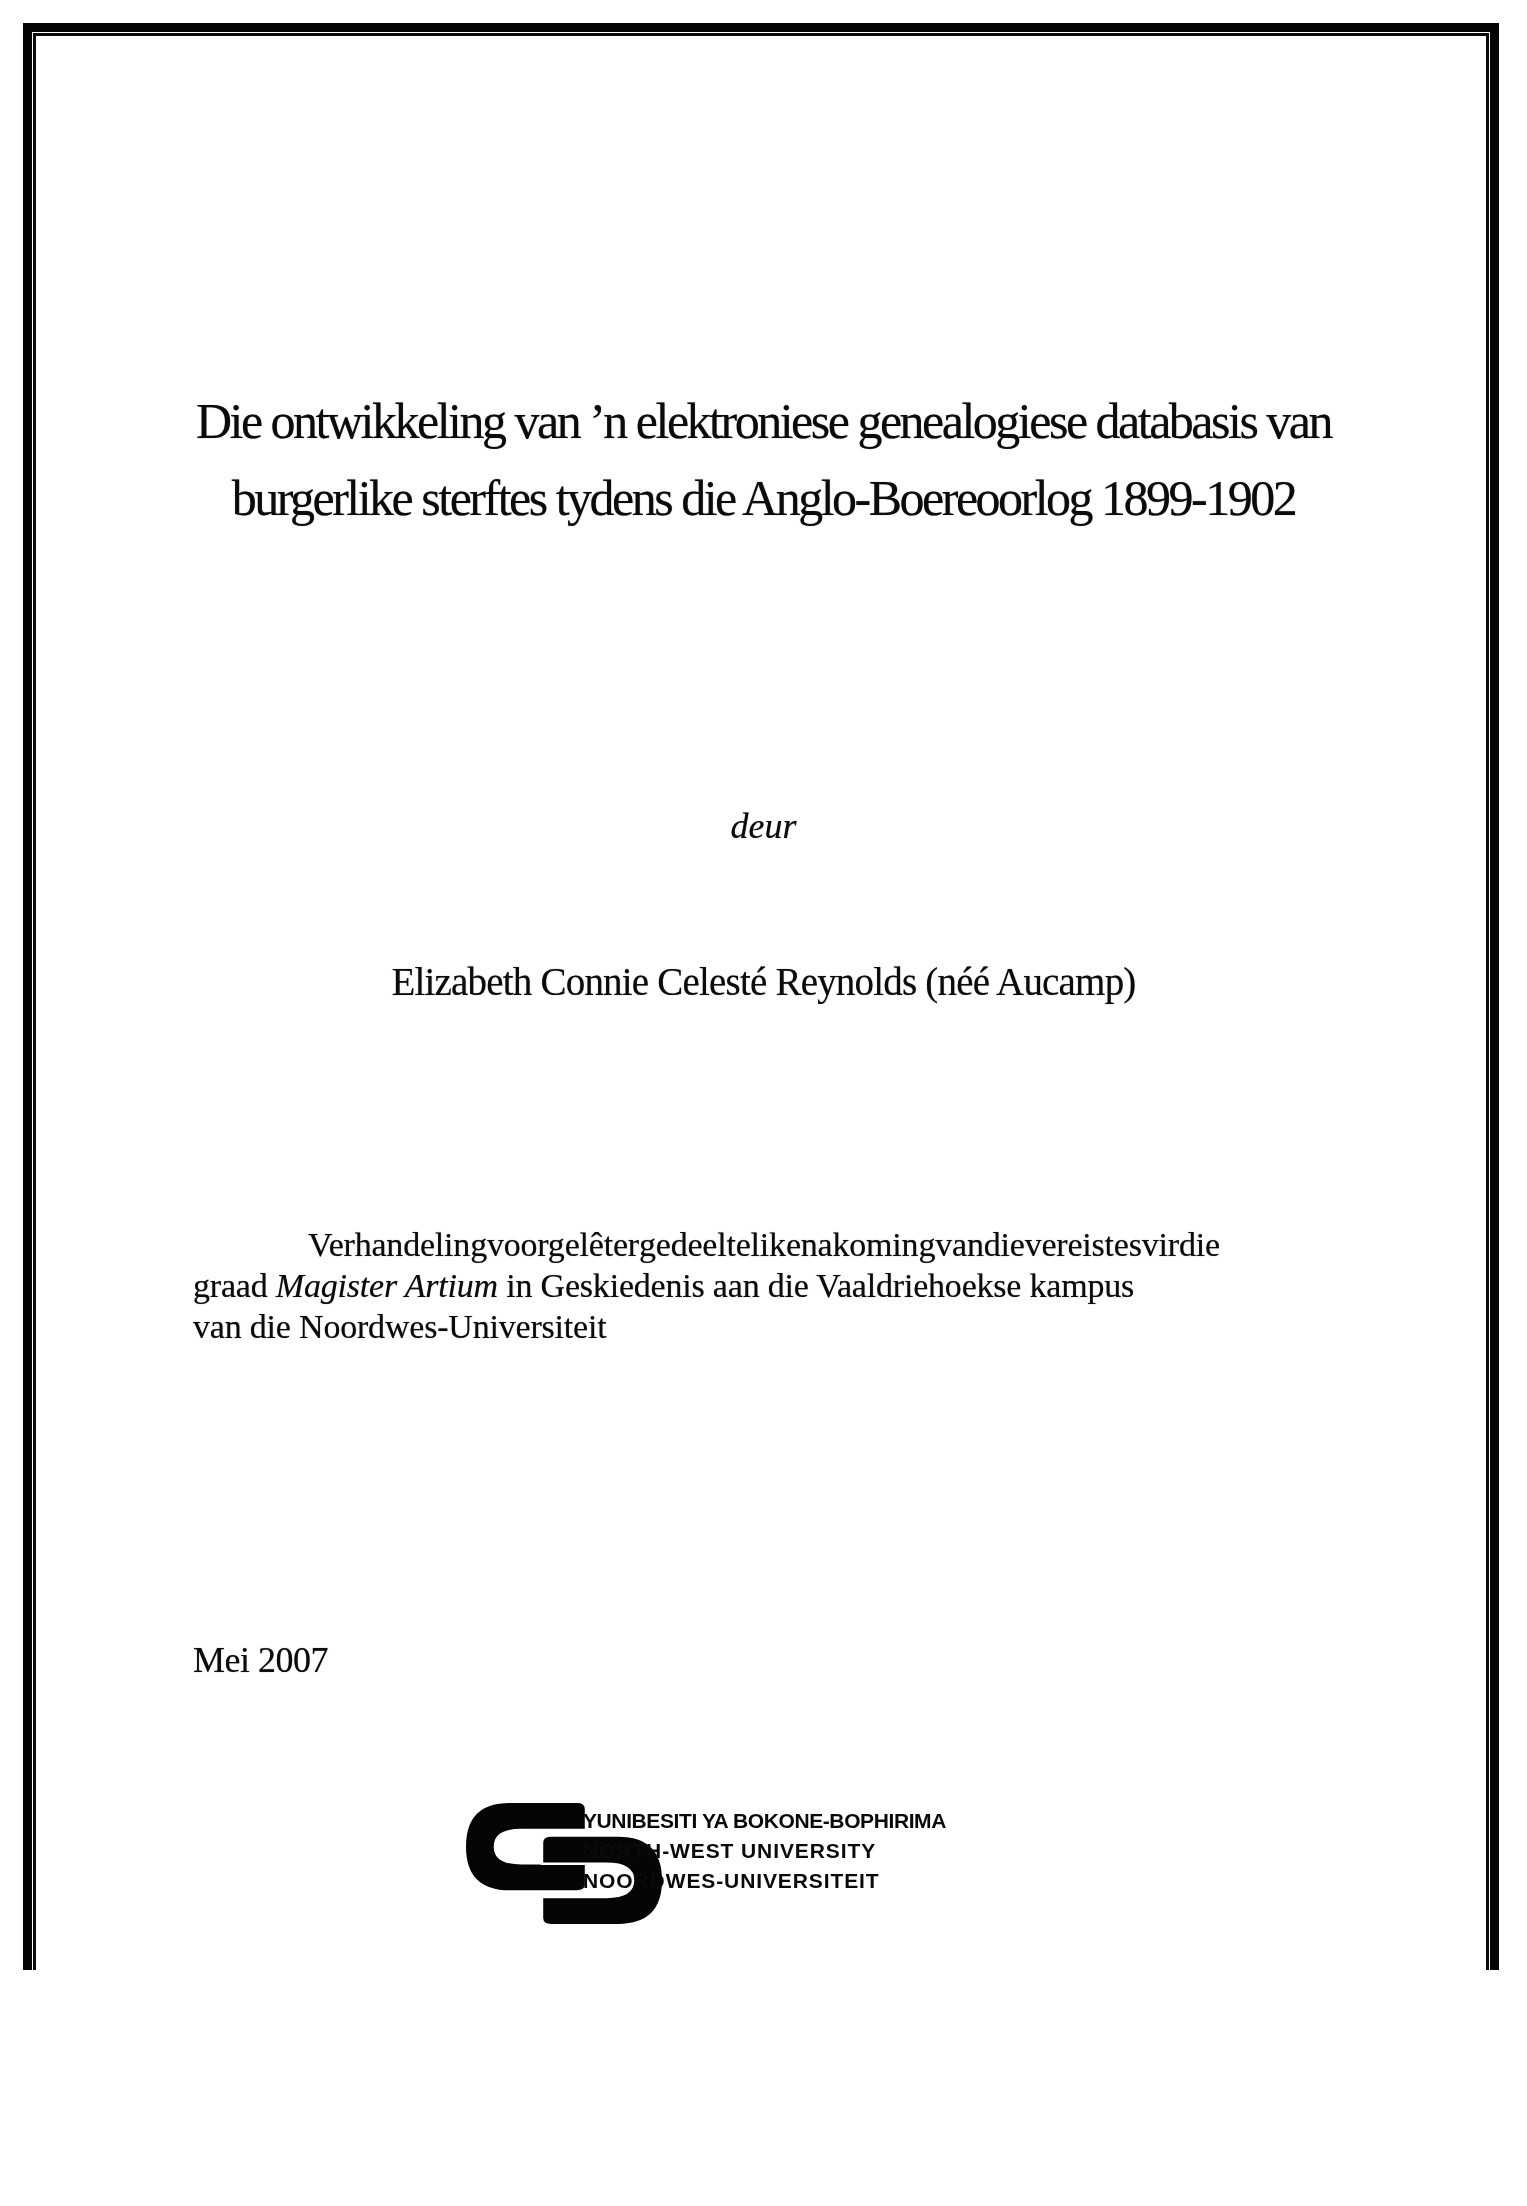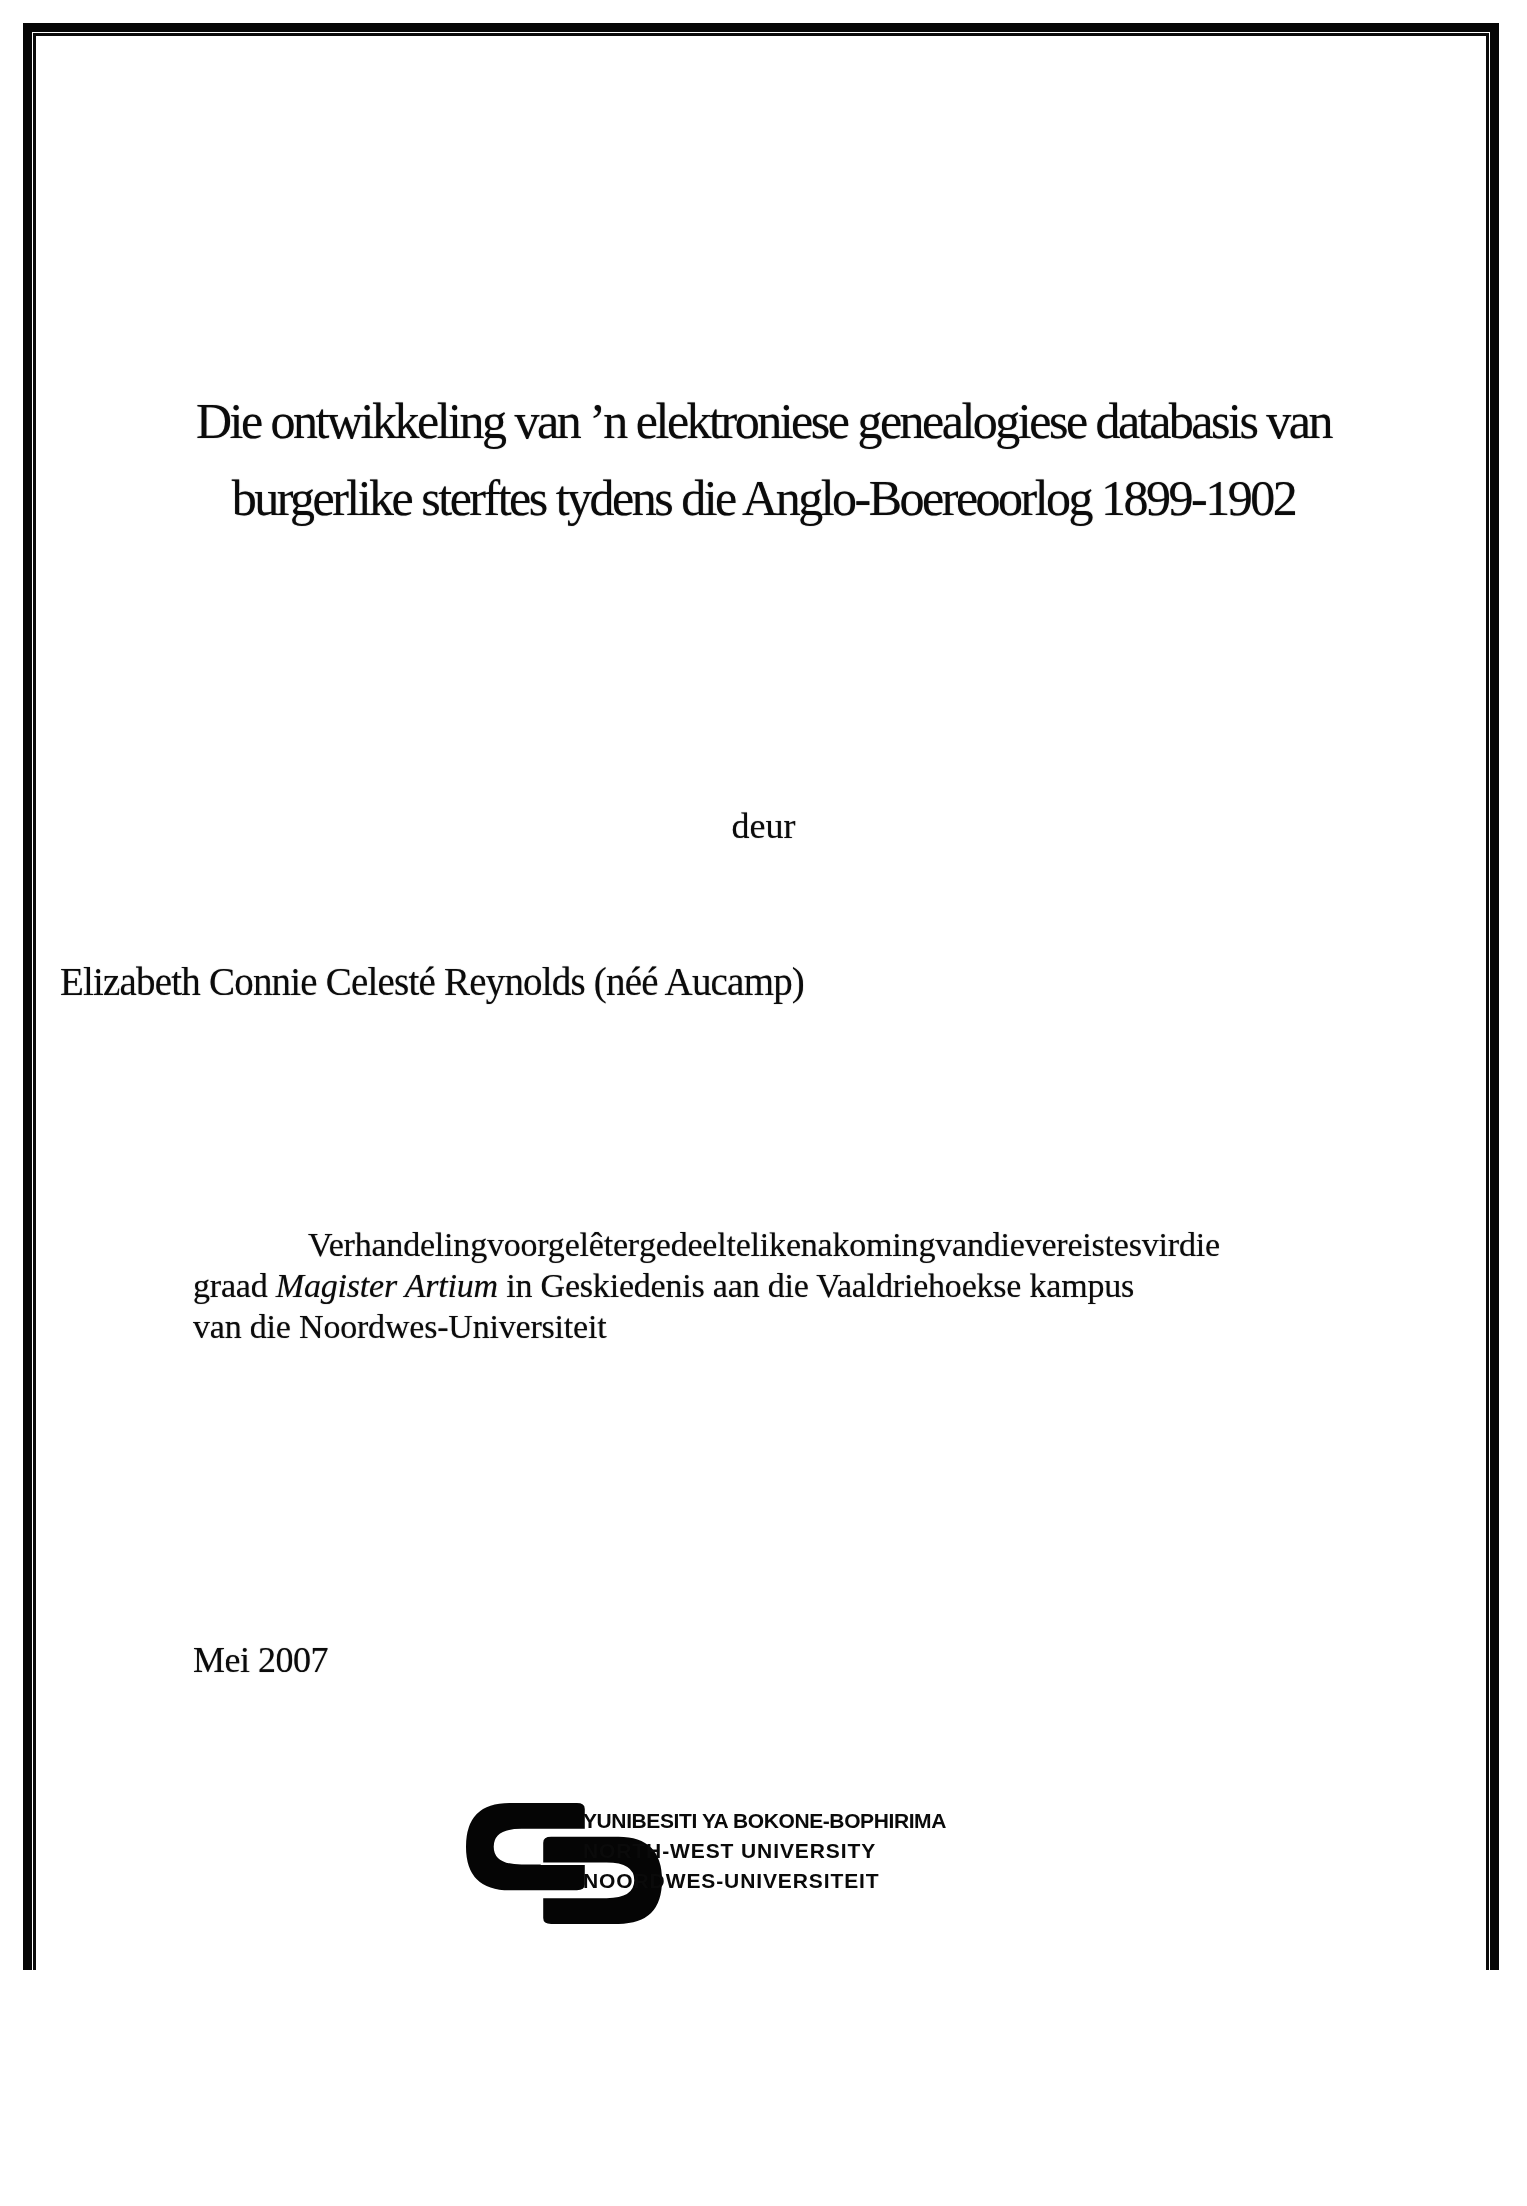--- a/index.html
+++ b/index.html
@@ -49,27 +49,28 @@
     white-space: nowrap;
   }
   .byline {
     position: absolute;
     left: 60px;
     right: 60px;
     top: 803px;
     text-align: center;
     font-size: 36px;
     line-height: 46px;
+    font-style: italic;
   }
   .author-line {
     position: absolute;
     left: 60px;
     right: 60px;
     top: 951px;
-    text-align: left;
+    text-align: center;
     font-size: 39px;
     line-height: 62px;
     letter-spacing: -0.8px;
     white-space: nowrap;
   }
   .statement-block {
     position: absolute;
     left: 193px;
     width: 1142px;
     top: 1224px;

